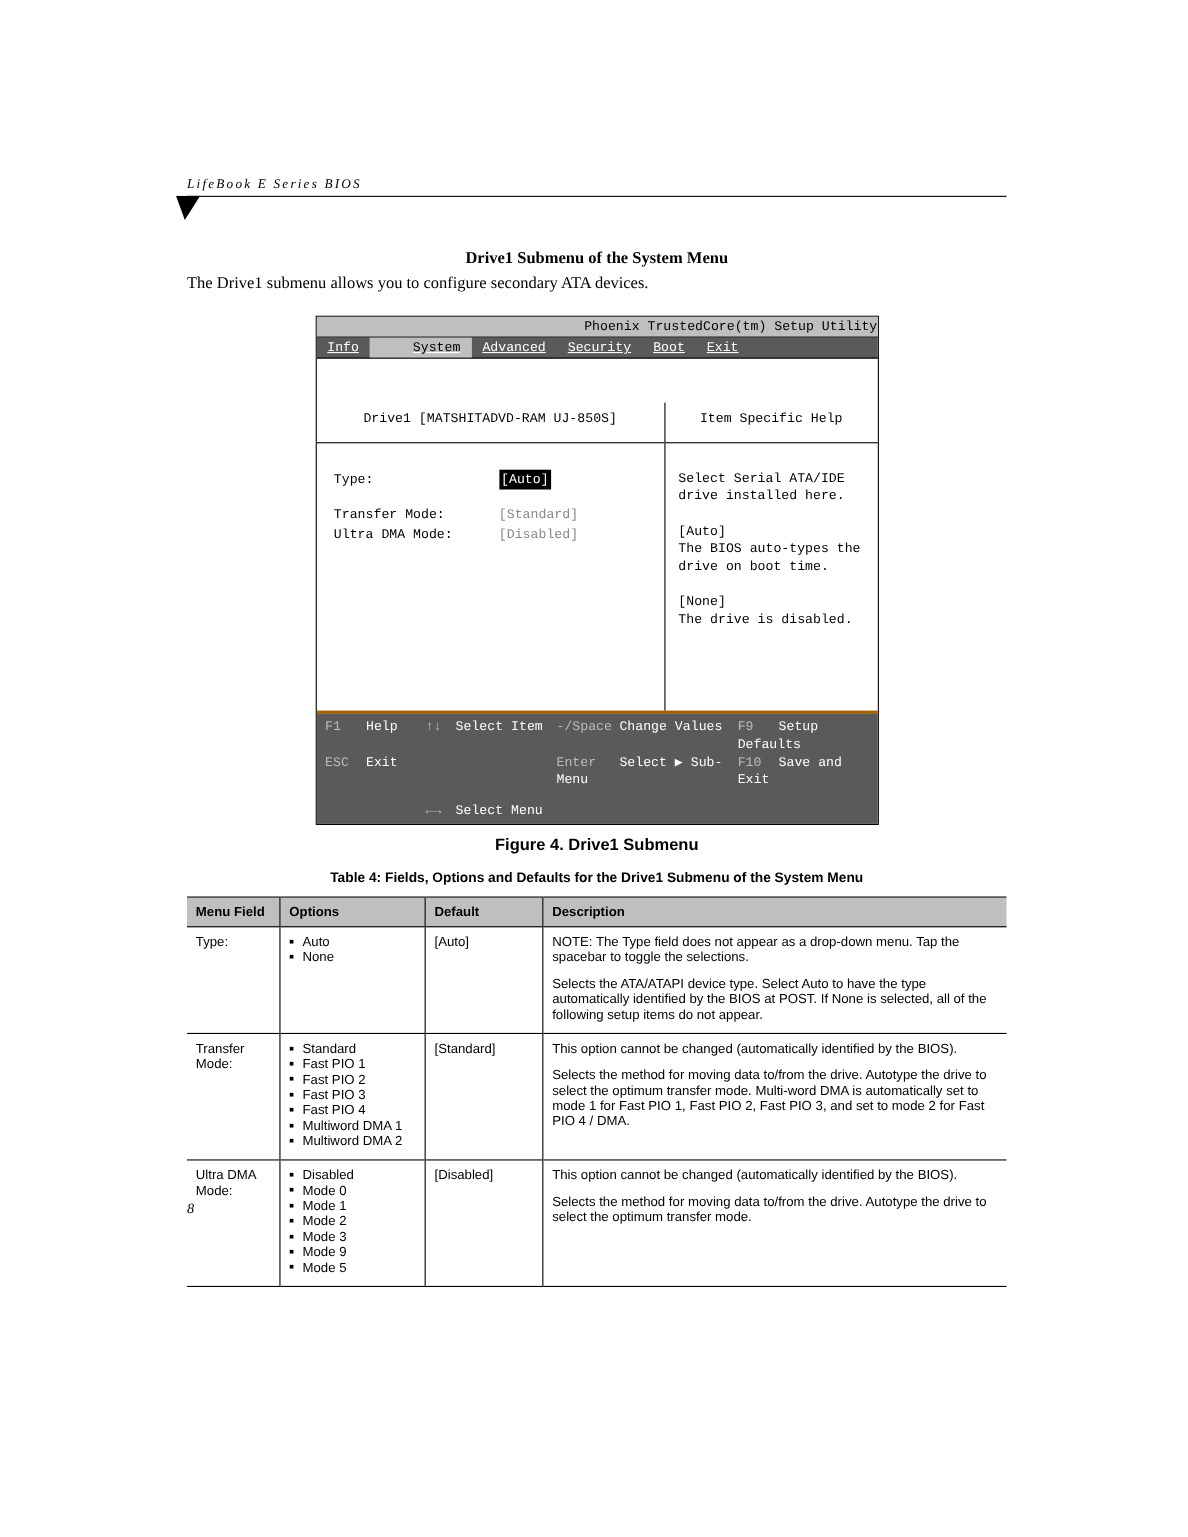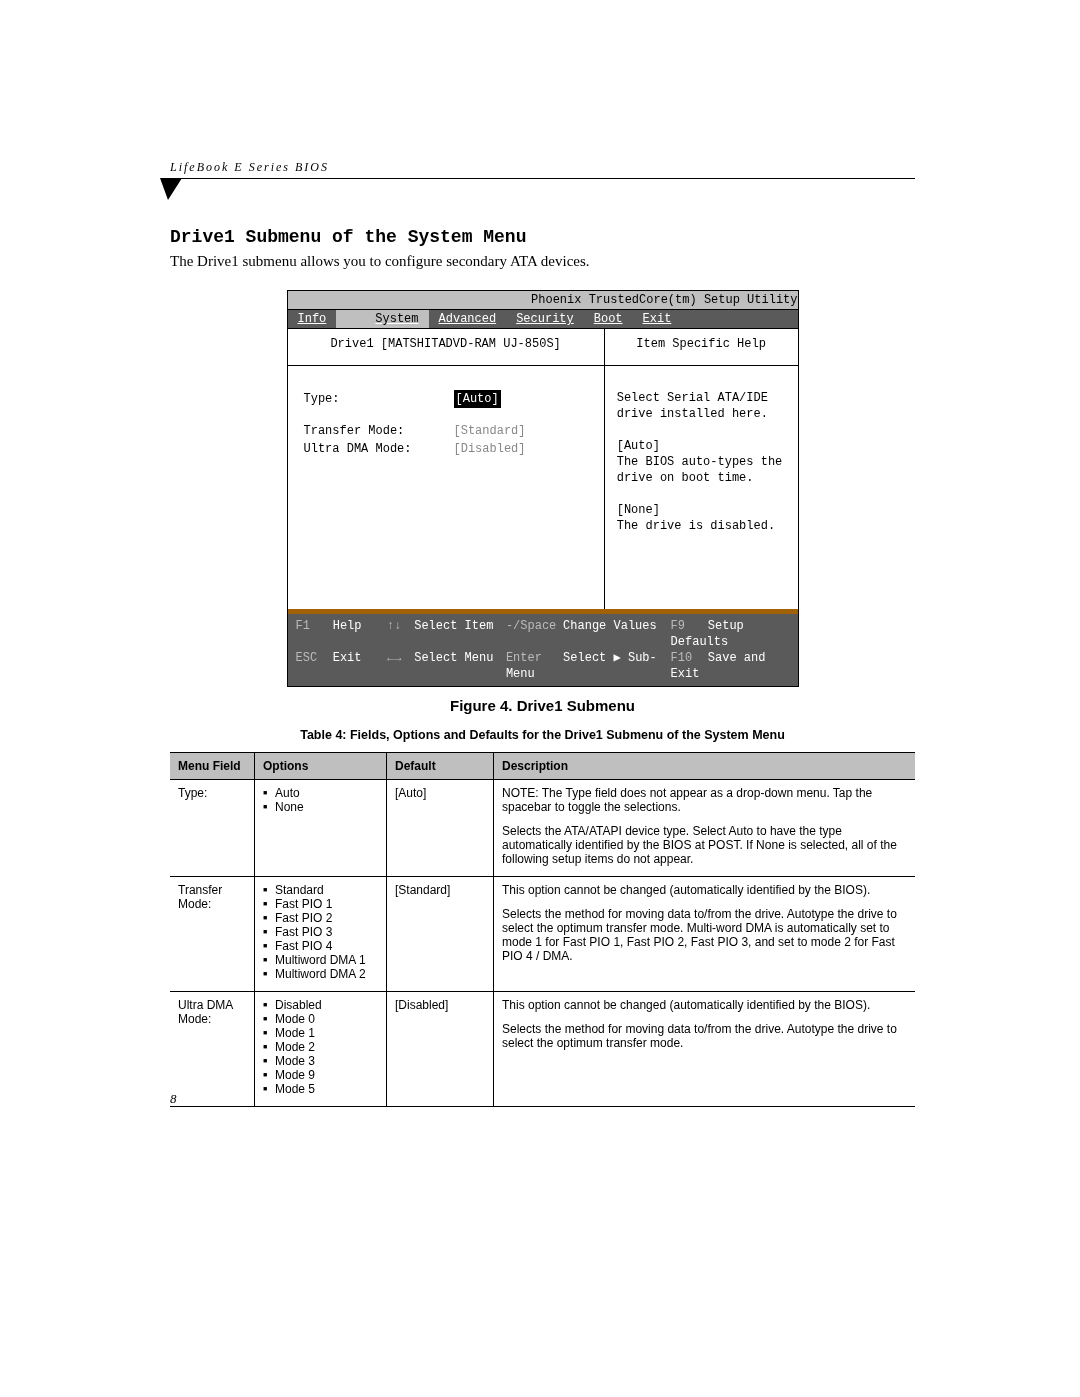--- a/index.html
+++ b/index.html
@@ -30,24 +30,25 @@
   .marker {
     position: relative;
     height: 20px;
   }
   .marker svg {
     position: absolute;
     left: -10px;
     top: -1px;
   }
   h2.section-title {
-    font-family: Liberation Mono, monospace;
-    font-size: 18px;
+    font-family: Liberation Serif, serif;
+    font-size: 15px;
     font-weight: bold;
     margin: 28px 0 6px 0;
+    text-align: center;
   }
   .intro {
     font-size: 15px;
     margin: 0 0 20px 0;
   }
 
   
   .bios {
     width: 510px;
     margin: 20px auto 10px auto;
@@ -72,22 +73,23 @@
   .bios-tab {
     padding: 2px 10px;
   }
   .bios-tab.active {
     background: #bfbfbf;
     color: #000;
     padding-left: 39px;
   }
   .bios-body {
     display: flex;
-    border-bottom: 5px solid #a16207;
+    border-bottom: 3px solid #a16207;
     min-height: 280px;
+    margin-top: 40px;
   }
   .bios-left {
     flex: 0 0 62%;
     border-right: 1px solid #000;
     padding: 0;
   }
   .bios-left-title {
     padding: 8px 12px;
     border-bottom: 1px solid #000;
     height: 20px;
@@ -250,21 +252,21 @@
     </div>
     <div class="bios-footer" id="bios-footer">
         <div class="bios-footer-row">
           <span class="bfspan" style="width: 100px;"><span class="fk" style="width: 30px;">F1</span><span> Help</span></span>
           <span class="bfspan" style="width: 130px;"><span class="farrow">↑↓</span><span> Select Item</span></span>
           <span class="bfspan" style="width: 180px;"><span class="fk" style="width: 50px;">-/Space</span><span> Change Values</span></span>
           <span class="bfspan" style="width: 130px;"><span class="fk" style="width: 30px;">F9</span><span> Setup Defaults</span></span>
         </div>
         <div class="bios-footer-row">
           <span class="bfspan" style="width: 100px;"><span class="fk" style="width: 30px;">ESC</span><span> Exit</span></span>
-          <span class="bfspan" style="width: 130px;"><span class="farrow">←→</span><span> Select Menu</span></span>
+          <span class="bfspan" style="width: 130px; margin-top: 44px;"><span class="farrow">←→</span><span> Select Menu</span></span>
           <span class="bfspan" style="width: 180px;"><span class="fk" style="width: 50px;">Enter</span><span> Select ▶ Sub-Menu</span></span>
           <span class="bfspan" style="width: 130px;"><span class="fk" style="width: 30px;">F10</span><span> Save and Exit</span></span>
         </div>
       </div>
   </div>
 
   <div class="figcap">Figure 4.  Drive1 Submenu</div>
   <div class="tabcap">Table 4: Fields, Options and Defaults for the Drive1 Submenu of the System Menu</div>
 
   <table class="fields">

